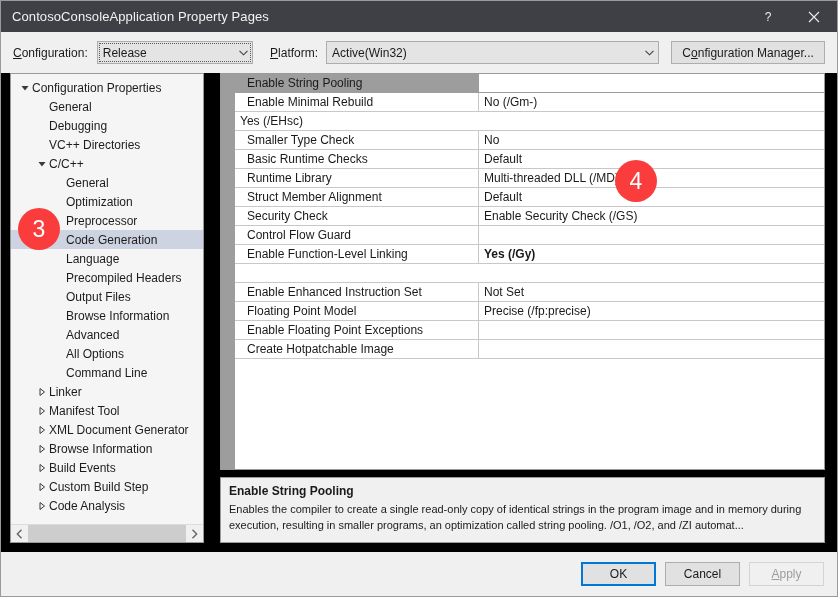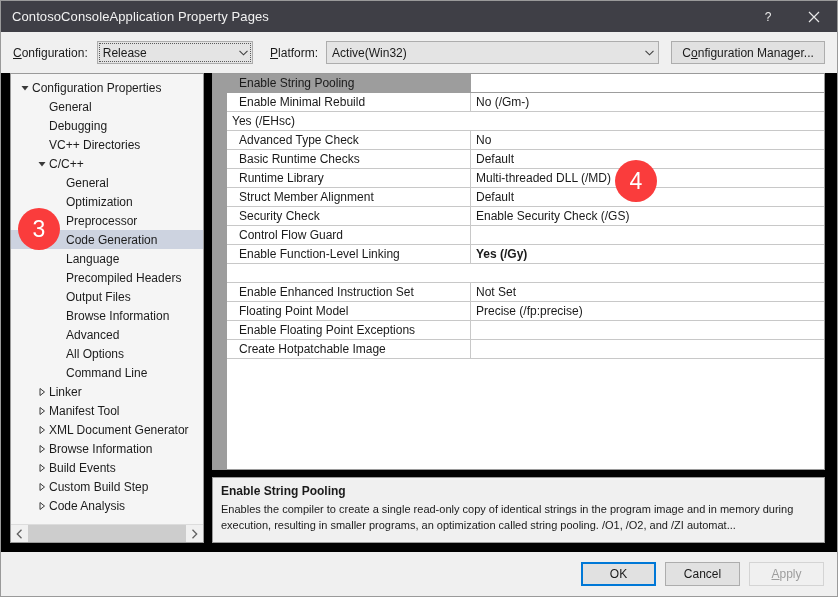--- a/index.html
+++ b/index.html
@@ -123,20 +123,21 @@
   }
   #btn-configuration-manager { margin-left: 12px; width: 157px; }
 
   
   #bodyrow {
     flex: 1 1 auto;
     display: flex;
     padding: 0 12px 0 9px;
     box-sizing: border-box;
     min-height: 0;
+    gap: 8px;
   }
 
   
   #tree-panel {
     width: 194px;
     flex: 0 0 auto;
     background: #f5f5f5;
     border: 1px solid #9a9a9a;
     box-sizing: border-box;
     display: flex;
@@ -620,21 +621,21 @@
               <div class="pg-value"></div>
             </div>
             <div class="pg-row">
               <div class="pg-name">Enable Minimal Rebuild</div>
               <div class="pg-value">No (/Gm-)</div>
             </div>
             <div class="pg-row">
               <div class="pg-value">Yes (/EHsc)</div>
             </div>
             <div class="pg-row">
-              <div class="pg-name">Advanced Type Check</div>
+              <div class="pg-name">Smaller Type Check</div>
               <div class="pg-value">No</div>
             </div>
             <div class="pg-row">
               <div class="pg-name">Basic Runtime Checks</div>
               <div class="pg-value">Default</div>
             </div>
             <div class="pg-row">
               <div class="pg-name">Runtime Library</div>
               <div class="pg-value">Multi-threaded DLL (/MD)</div>
             </div>

